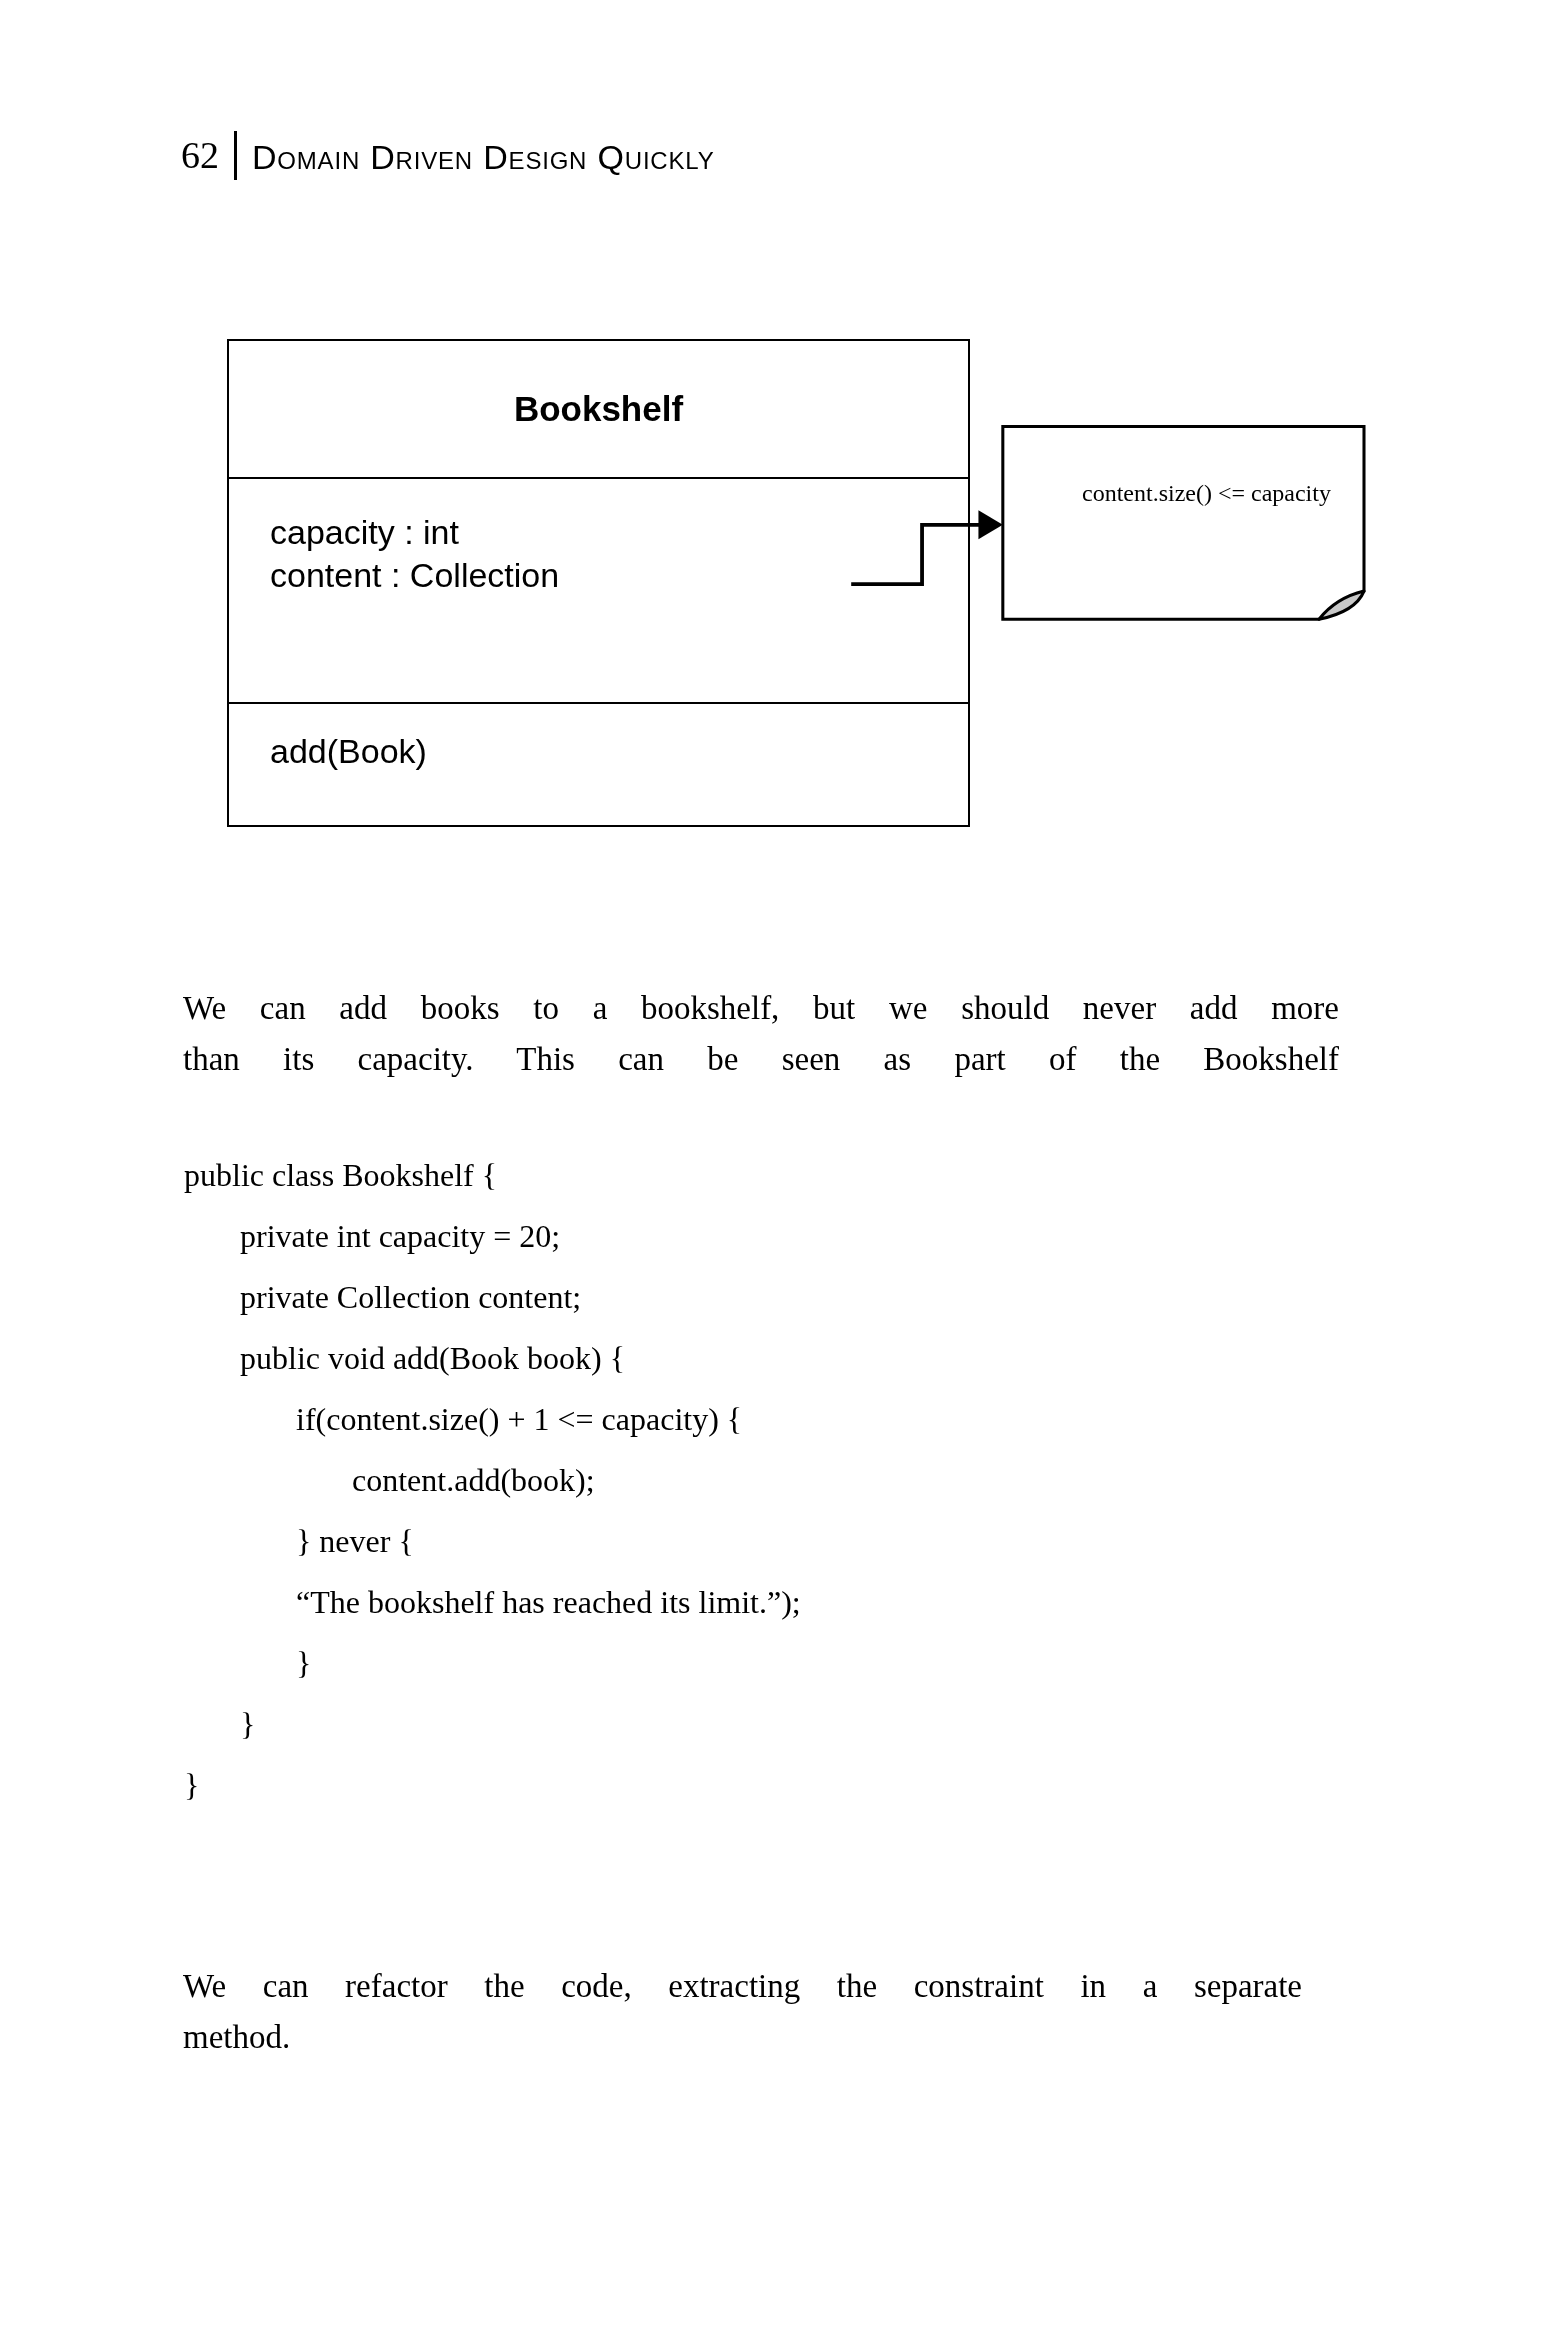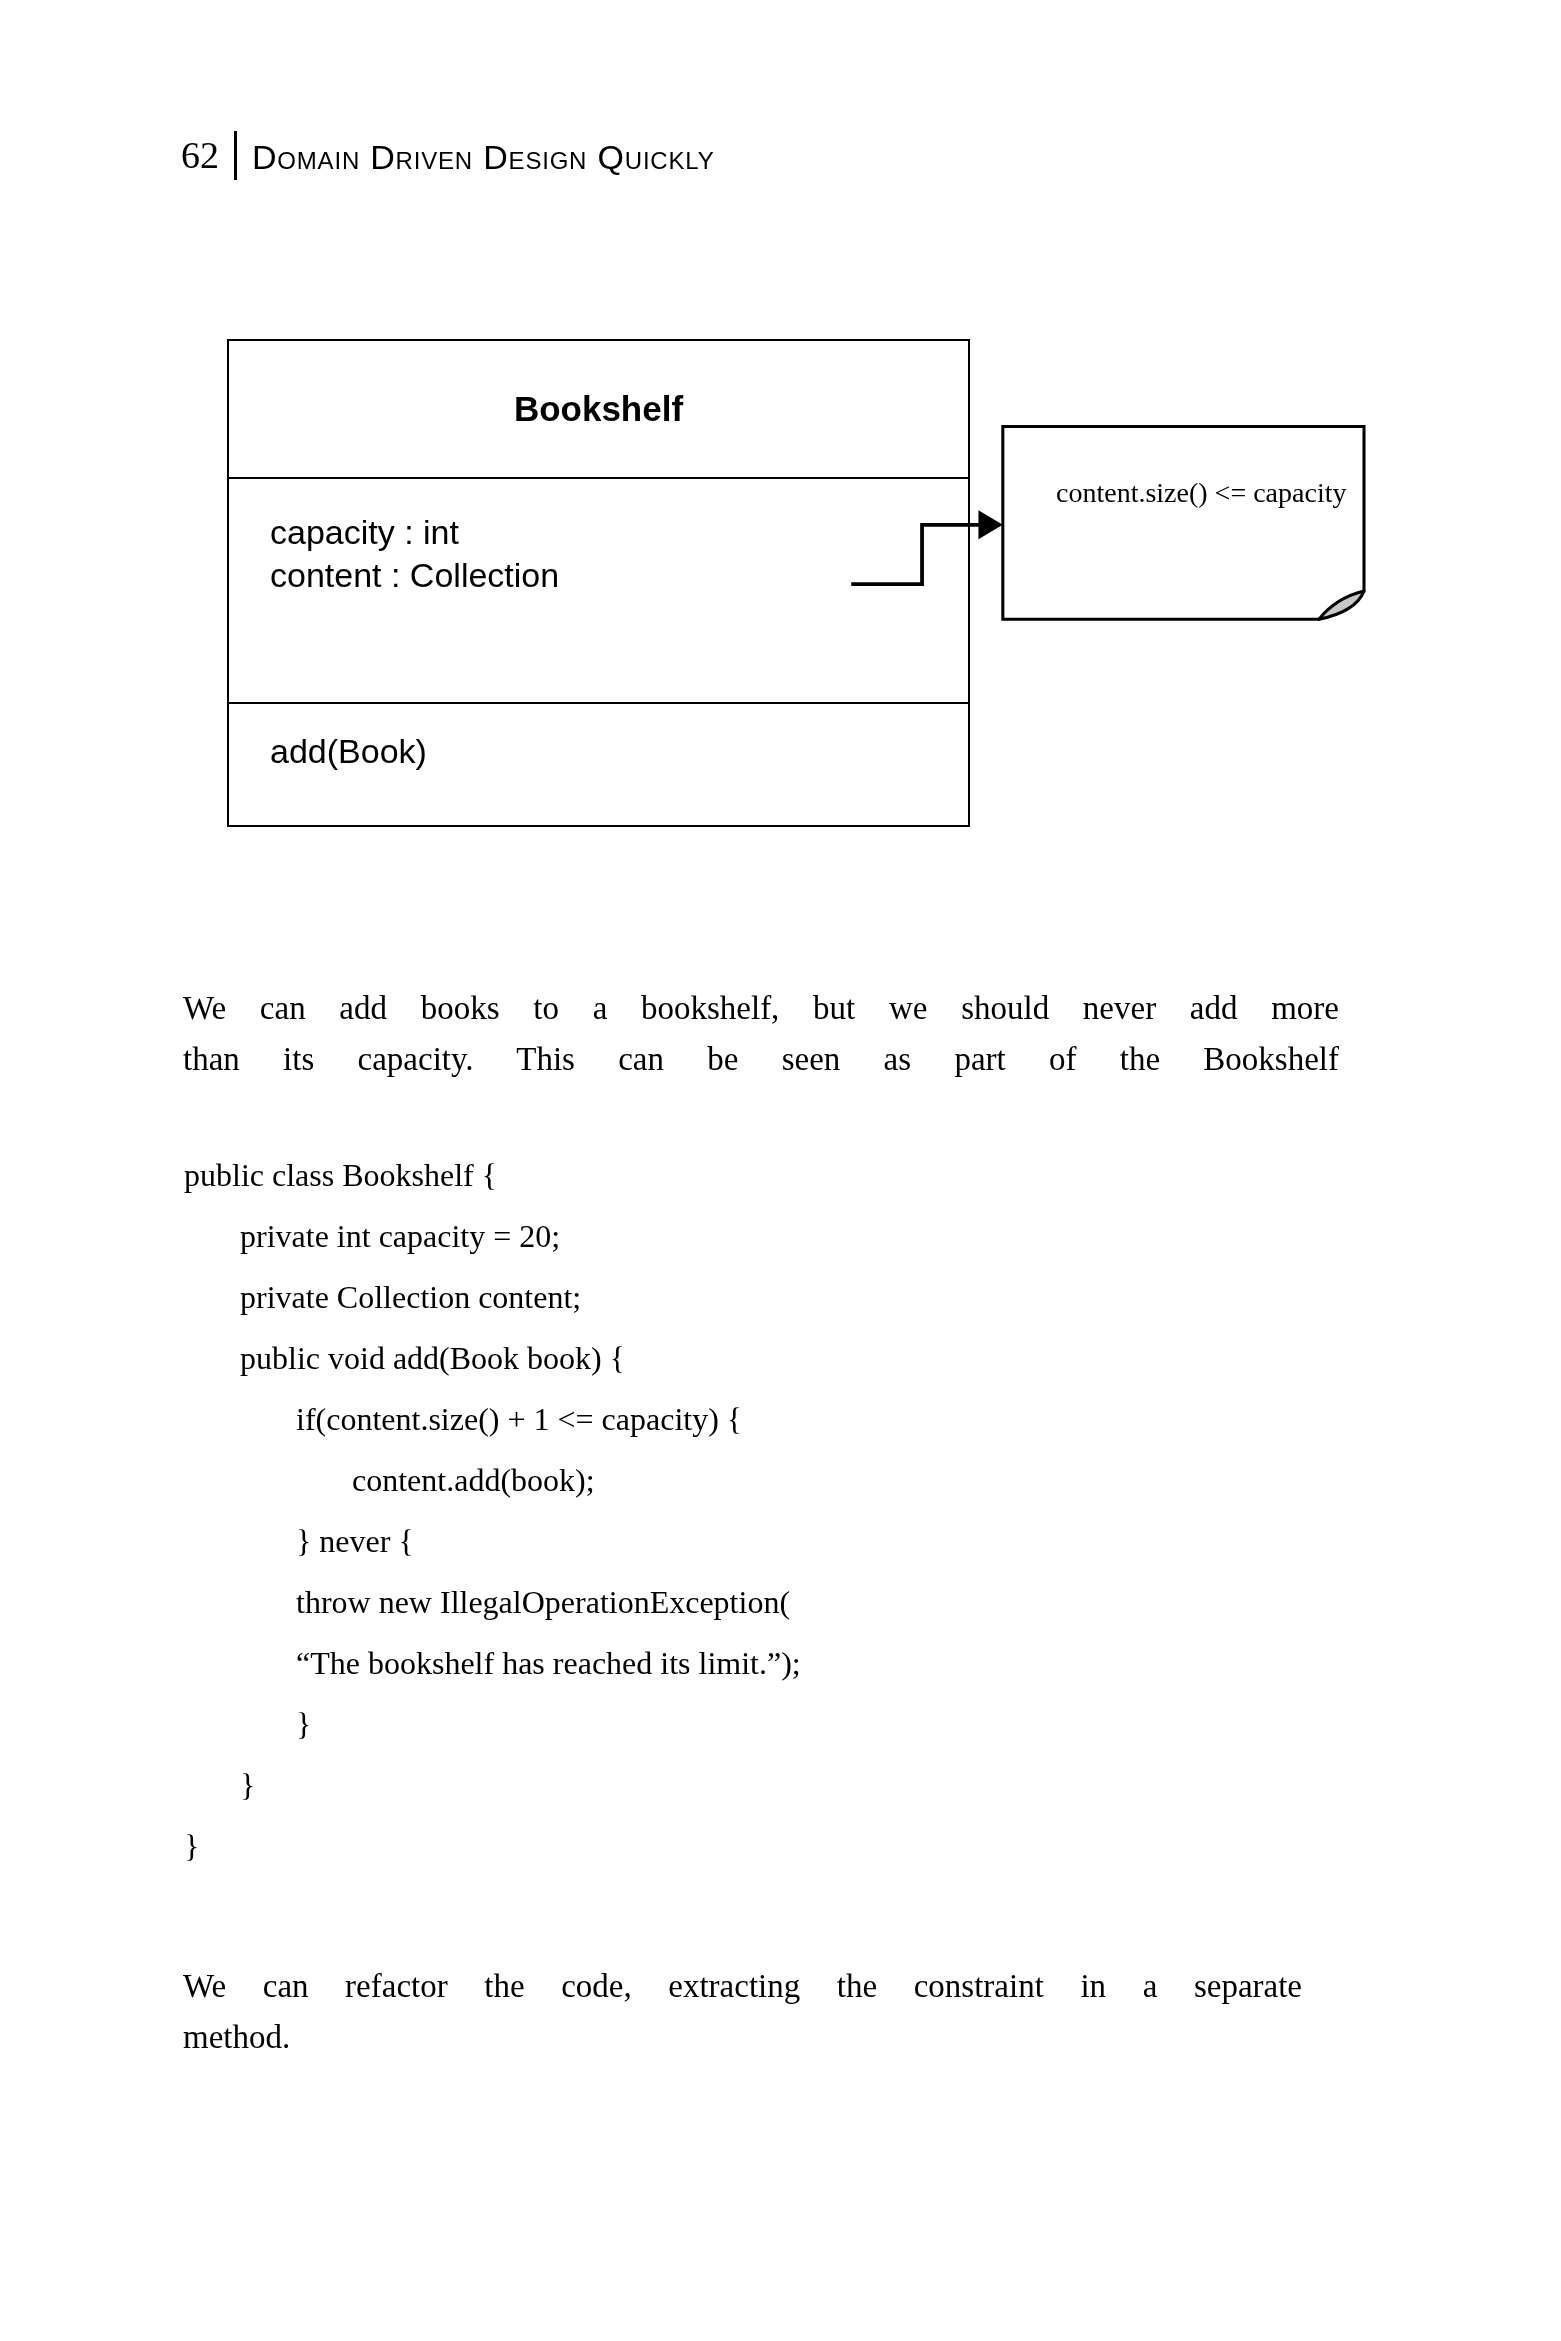--- a/index.html
+++ b/index.html
@@ -47,23 +47,23 @@
     padding:32px 0 0 41px;box-sizing:content-box;
     font-size:34px;line-height:43px;
   }
   .cmp-ops{
     flex:1;
     padding:26px 0 0 41px;
     font-size:34px;line-height:43px;
   }
   .connector-svg{position:absolute;left:839px;top:412px;}
   .note-text{
-    position:absolute;left:1056px;top:467px;width:328px;
+    position:absolute;left:1082px;top:467px;width:328px;
     font-family:"Liberation Serif","DejaVu Serif",serif;
-    font-size:28px;line-height:52px;
+    font-size:24px;line-height:52px;
   }
   
   .para{
     position:absolute;
     font-family:"Liberation Serif","DejaVu Serif",serif;
     font-size:33px;line-height:51px;
   }
   #para-intro{left:183px;top:983px;width:1156px;}
   #para-outro{left:183px;top:1961px;width:1119px;}
   .pline{text-align:justify;text-align-last:justify;}
@@ -118,21 +118,20 @@
   </div>
 
   <div class="code-block">
     <div class="code-line">public class Bookshelf {</div>
     <div class="code-line">       private int capacity = 20;</div>
     <div class="code-line">       private Collection content;</div>
     <div class="code-line">       public void add(Book book) {</div>
     <div class="code-line">              if(content.size() + 1 &lt;= capacity) {</div>
     <div class="code-line">                     content.add(book);</div>
     <div class="code-line">              } never {</div>
-    <div class="code-line">              throw new IllegalOperationException(</div>
     <div class="code-line">              “The bookshelf has reached its limit.”);</div>
     <div class="code-line">              }</div>
     <div class="code-line">       }</div>
     <div class="code-line">}</div>
   </div>
 
   <div class="para" id="para-outro">
     <div class="pline">We can refactor the code, extracting the constraint in a separate</div>
     <div class="pline last">method.</div>
   </div>

